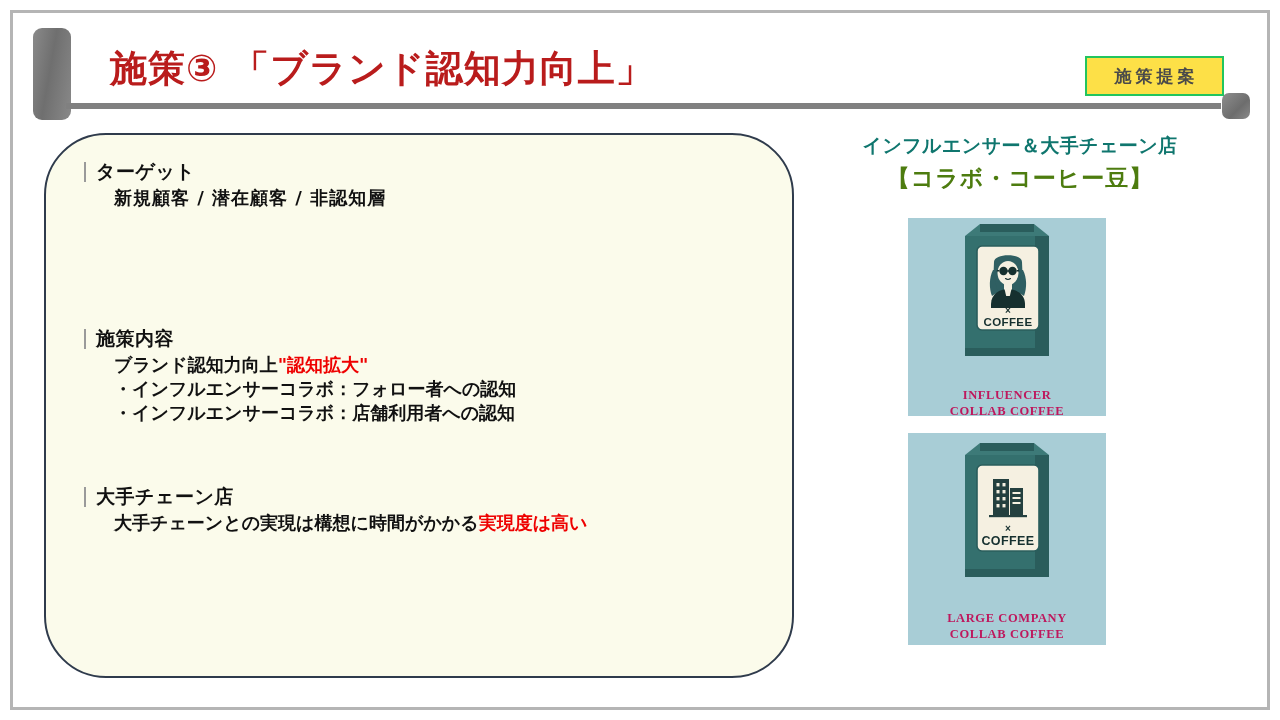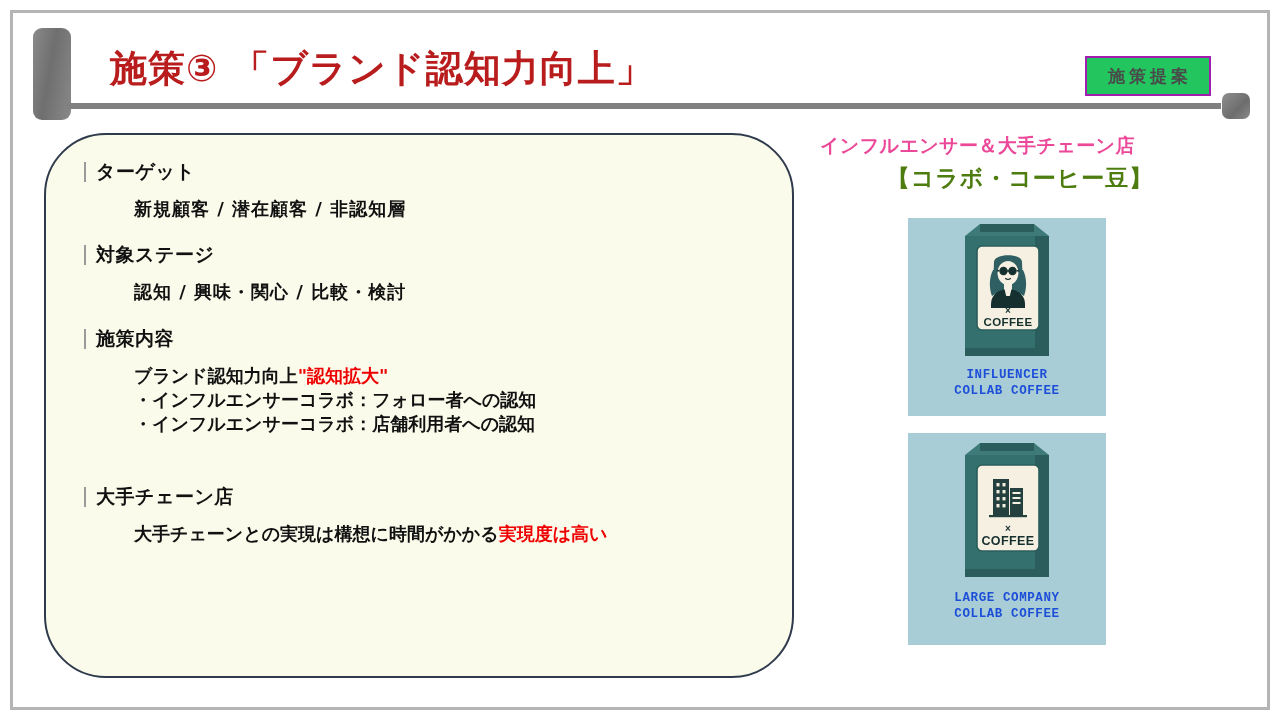--- a/index.html
+++ b/index.html
@@ -69,24 +69,24 @@
     font-weight: 700;
     color: #b91c1c;
     letter-spacing: 1px;
     white-space: nowrap;
     font-family: "DejaVu Sans", "Liberation Sans", sans-serif;
   }
   .header-badge {
     position: absolute;
     left: 1085px;
     top: 56px;
-    width: 126px;
+    width: 139px;
     height: 40px;
-    border: 2px solid #a21caf;
-    background: #22c55e;
+    border: 2px solid #22c55e;
+    background: #fde047;
     box-sizing: border-box;
     display: flex;
     align-items: center;
     justify-content: center;
   }
   .header-badge span {
     font-size: 17px;
     font-weight: 700;
     color: #4a4a4a;
     letter-spacing: 4px;
@@ -130,22 +130,22 @@
   }
   .section-head-label {
     font-size: 19px;
     font-weight: 700;
     color: #111111;
     letter-spacing: 0.5px;
     font-family: "DejaVu Sans", "Liberation Sans", sans-serif;
   }
 
   .section-body {
-    padding-left: 88px;
-    margin-top: 12px;
+    padding-left: 68px;
+    margin-top: 1px;
   }
   .body-line {
     font-size: 18px;
     font-weight: 700;
     color: #111111;
     line-height: 1.33;
     white-space: nowrap;
     font-family: "DejaVu Sans", "Liberation Sans", sans-serif;
   }
   .body-line.spaced {
@@ -157,23 +157,24 @@
   .section-body.tight .body-line { line-height: 1.32; }
 
   
   .right-col {
     position: absolute;
     left: 820px;
     top: 133px;
     width: 400px;
   }
   .right-heading-1 {
+    text-align: center;
     font-size: 19px;
     font-weight: 700;
-    color: #ec4899;
+    color: #0f766e;
     letter-spacing: 0.4px;
     font-family: "DejaVu Sans", "Liberation Sans", sans-serif;
   }
   .right-heading-2 {
     text-align: center;
     font-size: 23px;
     font-weight: 700;
     color: #4d7c0f;
     letter-spacing: 1px;
     margin-top: 4px;
@@ -190,24 +191,25 @@
   .bag-card-2 { top: 300px; height: 212px; }
 
   .bag-svg {
     display: block;
     margin: 0 auto;
   }
   .bag-caption {
     text-align: center;
     font-size: 12.5px;
     font-weight: 700;
-    color: #1d4ed8;
+    color: #be185d;
     letter-spacing: 0.6px;
     line-height: 1.25;
-    font-family: Liberation Mono, monospace;
+    font-family: Liberation Serif, serif;
+    margin-top: 20px;
   }
 </style>
 </head>
 <body>
 
 <div class="slide">
 
   <div class="slide-frame"></div>
 
   <div class="header-tab"></div>
@@ -225,29 +227,20 @@
     <div class="section sec-target">
       <div class="section-head">
         <div class="tick"></div>
         <div class="section-head-label">ターゲット</div>
       </div>
       <div class="section-body">
         <div class="body-line spaced">新規顧客  /  潜在顧客  /  非認知層</div>
       </div>
     </div>
 
-    <div class="section sec-stage">
-      <div class="section-head">
-        <div class="tick"></div>
-        <div class="section-head-label">対象ステージ</div>
-      </div>
-      <div class="section-body">
-        <div class="body-line spaced">認知  /  興味・関心  /  比較・検討</div>
-      </div>
-    </div>
 
     <div class="section sec-measures">
       <div class="section-head">
         <div class="tick"></div>
         <div class="section-head-label">施策内容</div>
       </div>
       <div class="section-body tight">
         <div class="body-line">
           <span>ブランド認知力向上</span><span class="em-red">"認知拡大"</span>
         </div>

